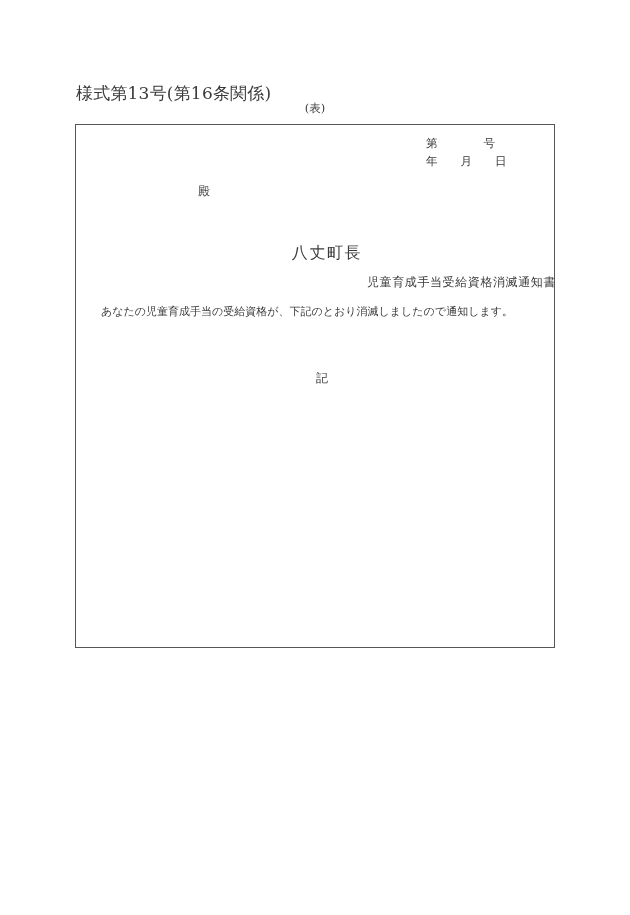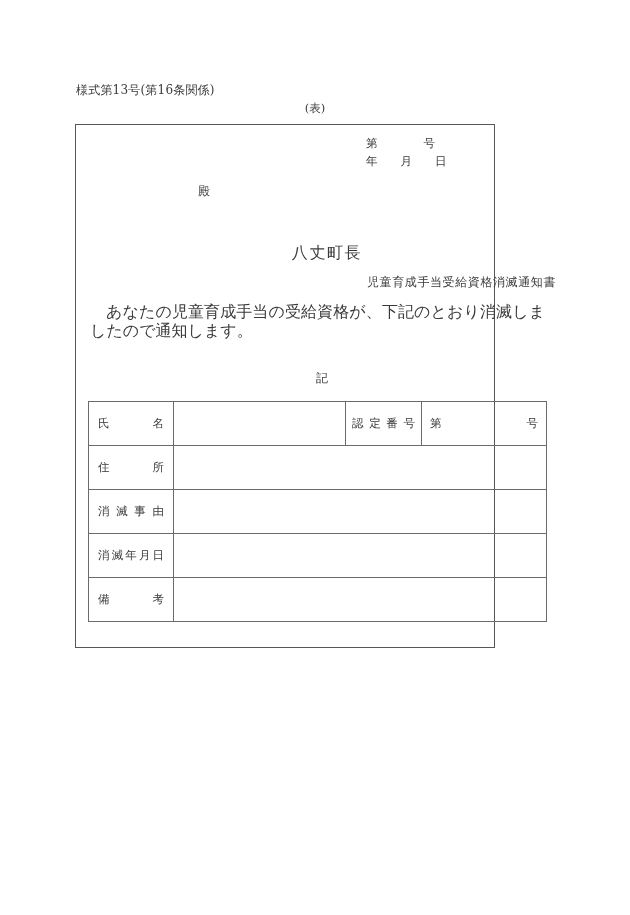--- a/index.html
+++ b/index.html
@@ -21,41 +21,41 @@
     left: 0; top: 0;
     width: 630px;
     height: 915px;
   }
 
   
   .form-no {
     position: absolute;
     left: 76px;
     top: 82px;
-    font-size: 12px;
+    font-size: 17px;
     letter-spacing: 0.2px;
     white-space: nowrap;
   }
   .omote-label {
     position: absolute;
     left: 0;
     top: 101px;
     width: 630px;
     text-align: center;
     font-size: 11.5px;
     padding-left: 0px;
   }
   .omote-label span { padding-left: 0px; }
 
   
   .frame {
     position: absolute;
     left: 75px;
     top: 124px;
-    width: 420px;
+    width: 480px;
     height: 524px;
     border: 1px solid #575757;
     box-sizing: border-box;
     background: #ffffff;
   }
 
   
   .doc-meta {
     position: absolute;
     right: 18px;
@@ -102,21 +102,21 @@
     font-size: 12px;
     letter-spacing: 0.6px;
   }
 
   
   .body-text {
     position: absolute;
     left: 14px;
     top: 178px;
     width: 455px;
-    font-size: 16px;
+    font-size: 11px;
     line-height: 18.5px;
     text-align: justify;
   }
   .body-text p {
     margin: 0;
     text-indent: 1em;
   }
 
   
   .ki-mark {
@@ -193,41 +193,15 @@
     <div class="issuer">八丈町長</div>
 
     <div class="doc-title">児童育成手当受給資格消滅通知書</div>
 
     <div class="body-text">
       <p>あなたの児童育成手当の受給資格が、下記のとおり消滅しましたので通知します。</p>
     </div>
 
     <div class="ki-mark">記</div>
 
-    <table class="form-table">
-      <tbody>
-        <tr>
-          <td class="label-cell">氏　　名</td>
-          <td class="value-cell"></td>
-          <td class="mini-label">認定番号</td>
-          <td class="num-cell">第　　　　　号</td>
-        </tr>
-        <tr>
-          <td class="label-cell">住　　所</td>
-          <td class="wide-cell" colspan="3"></td>
-        </tr>
-        <tr>
-          <td class="label-cell">消滅事由</td>
-          <td class="wide-cell" colspan="3"></td>
-        </tr>
-        <tr>
-          <td class="label-cell">消滅年月日</td>
-          <td class="wide-cell" colspan="3"></td>
-        </tr>
-        <tr>
-          <td class="label-cell">備　　考</td>
-          <td class="wide-cell" colspan="3"></td>
-        </tr>
-      </tbody>
-    </table>
 
   </div>
 </div>
 
 </body></html>

